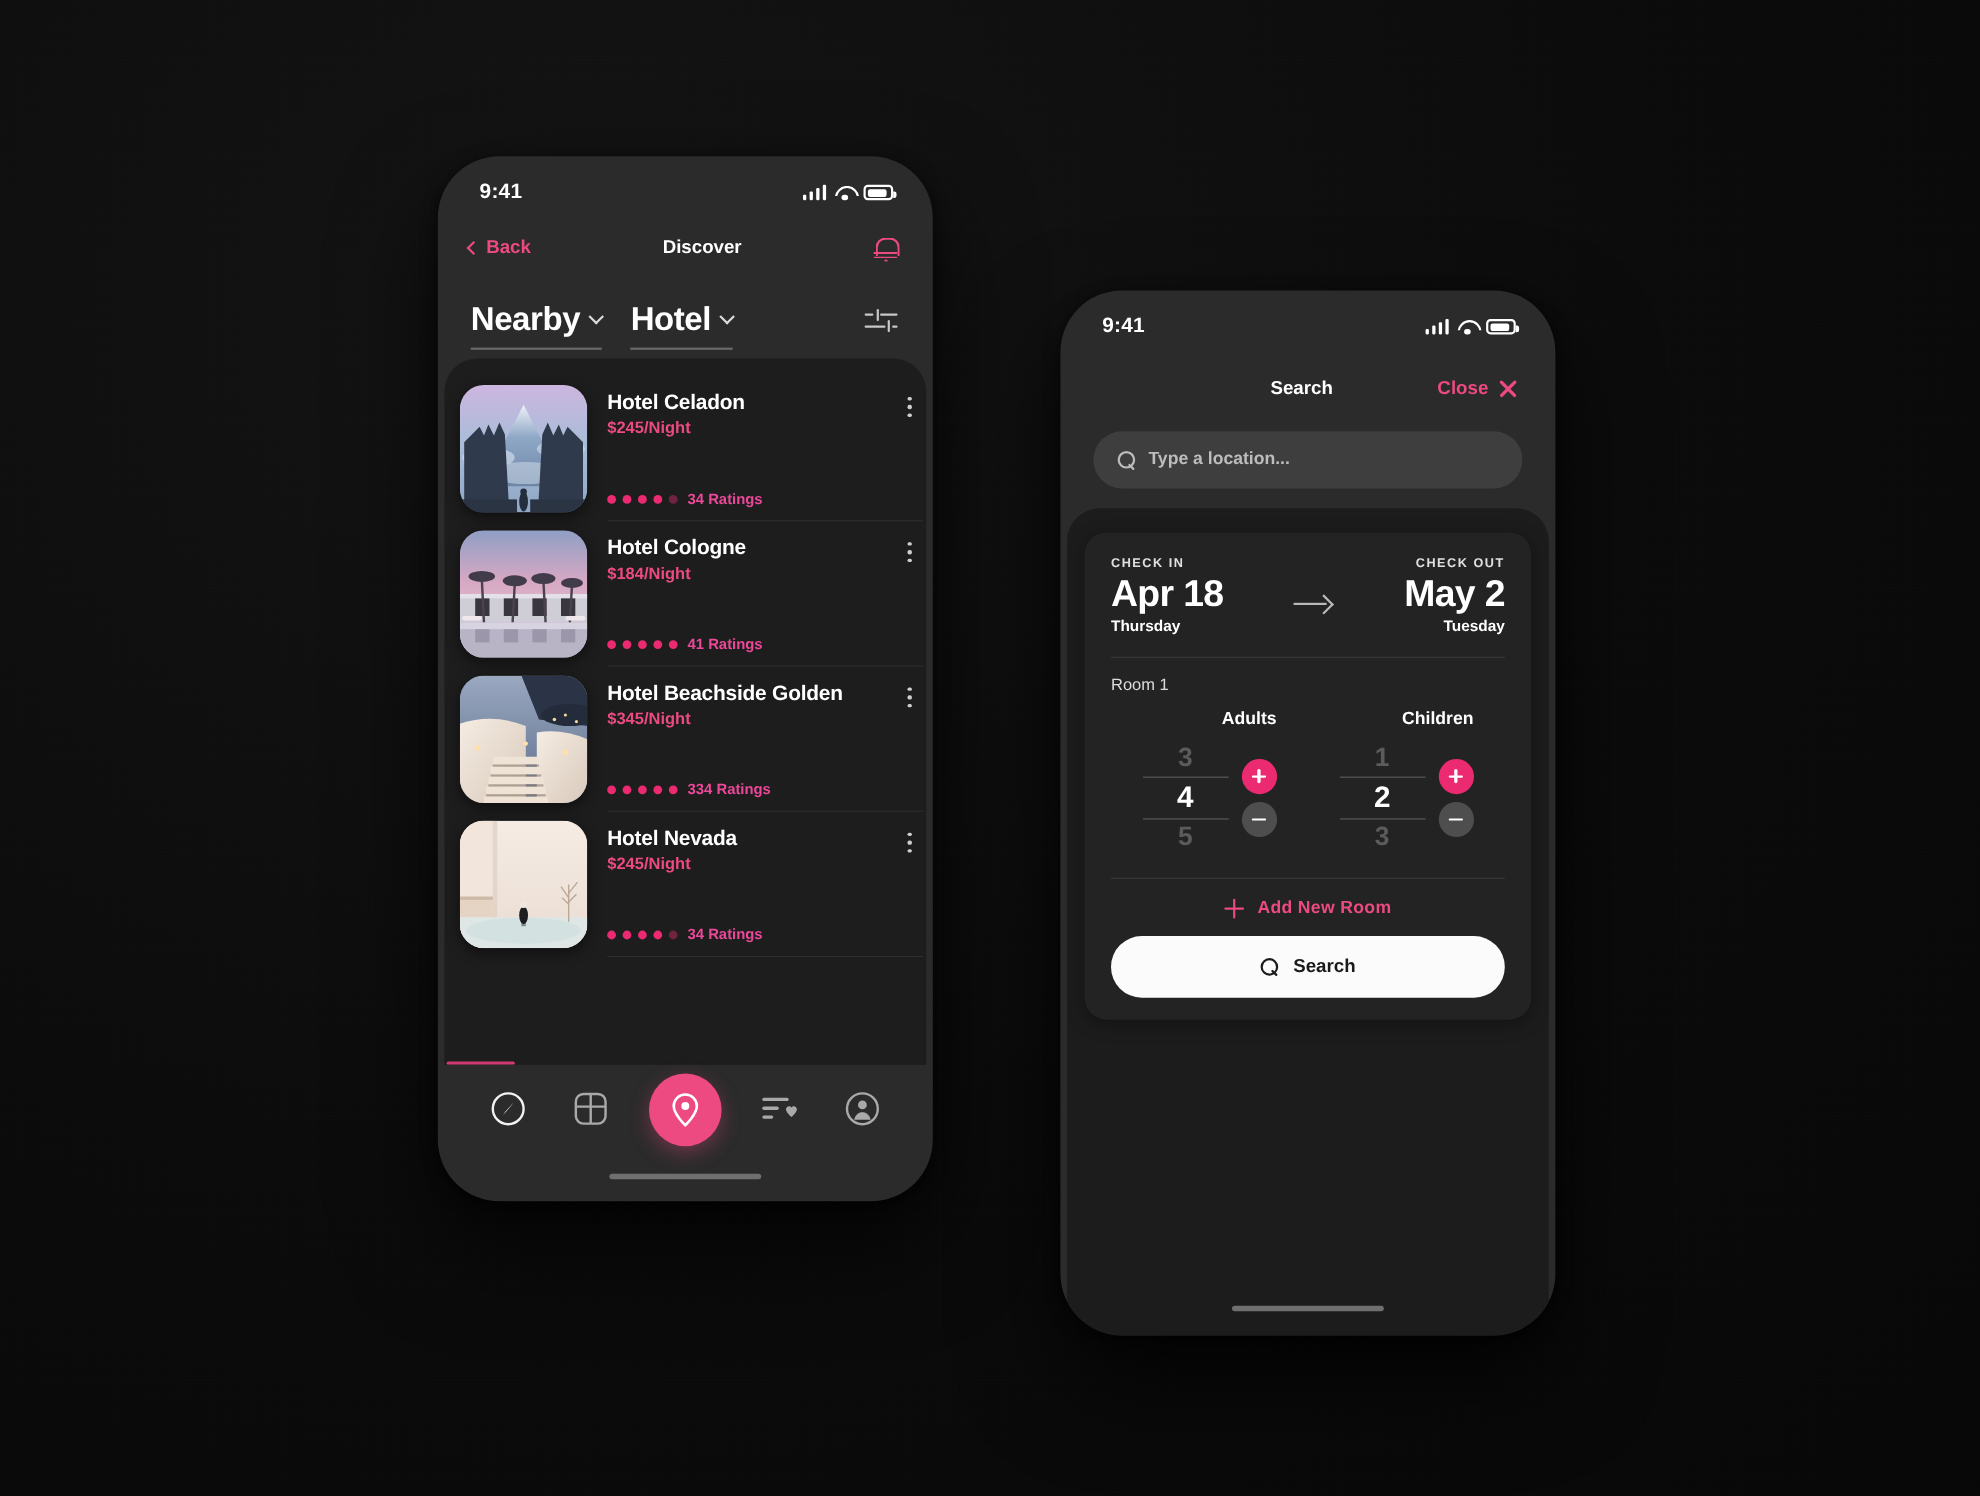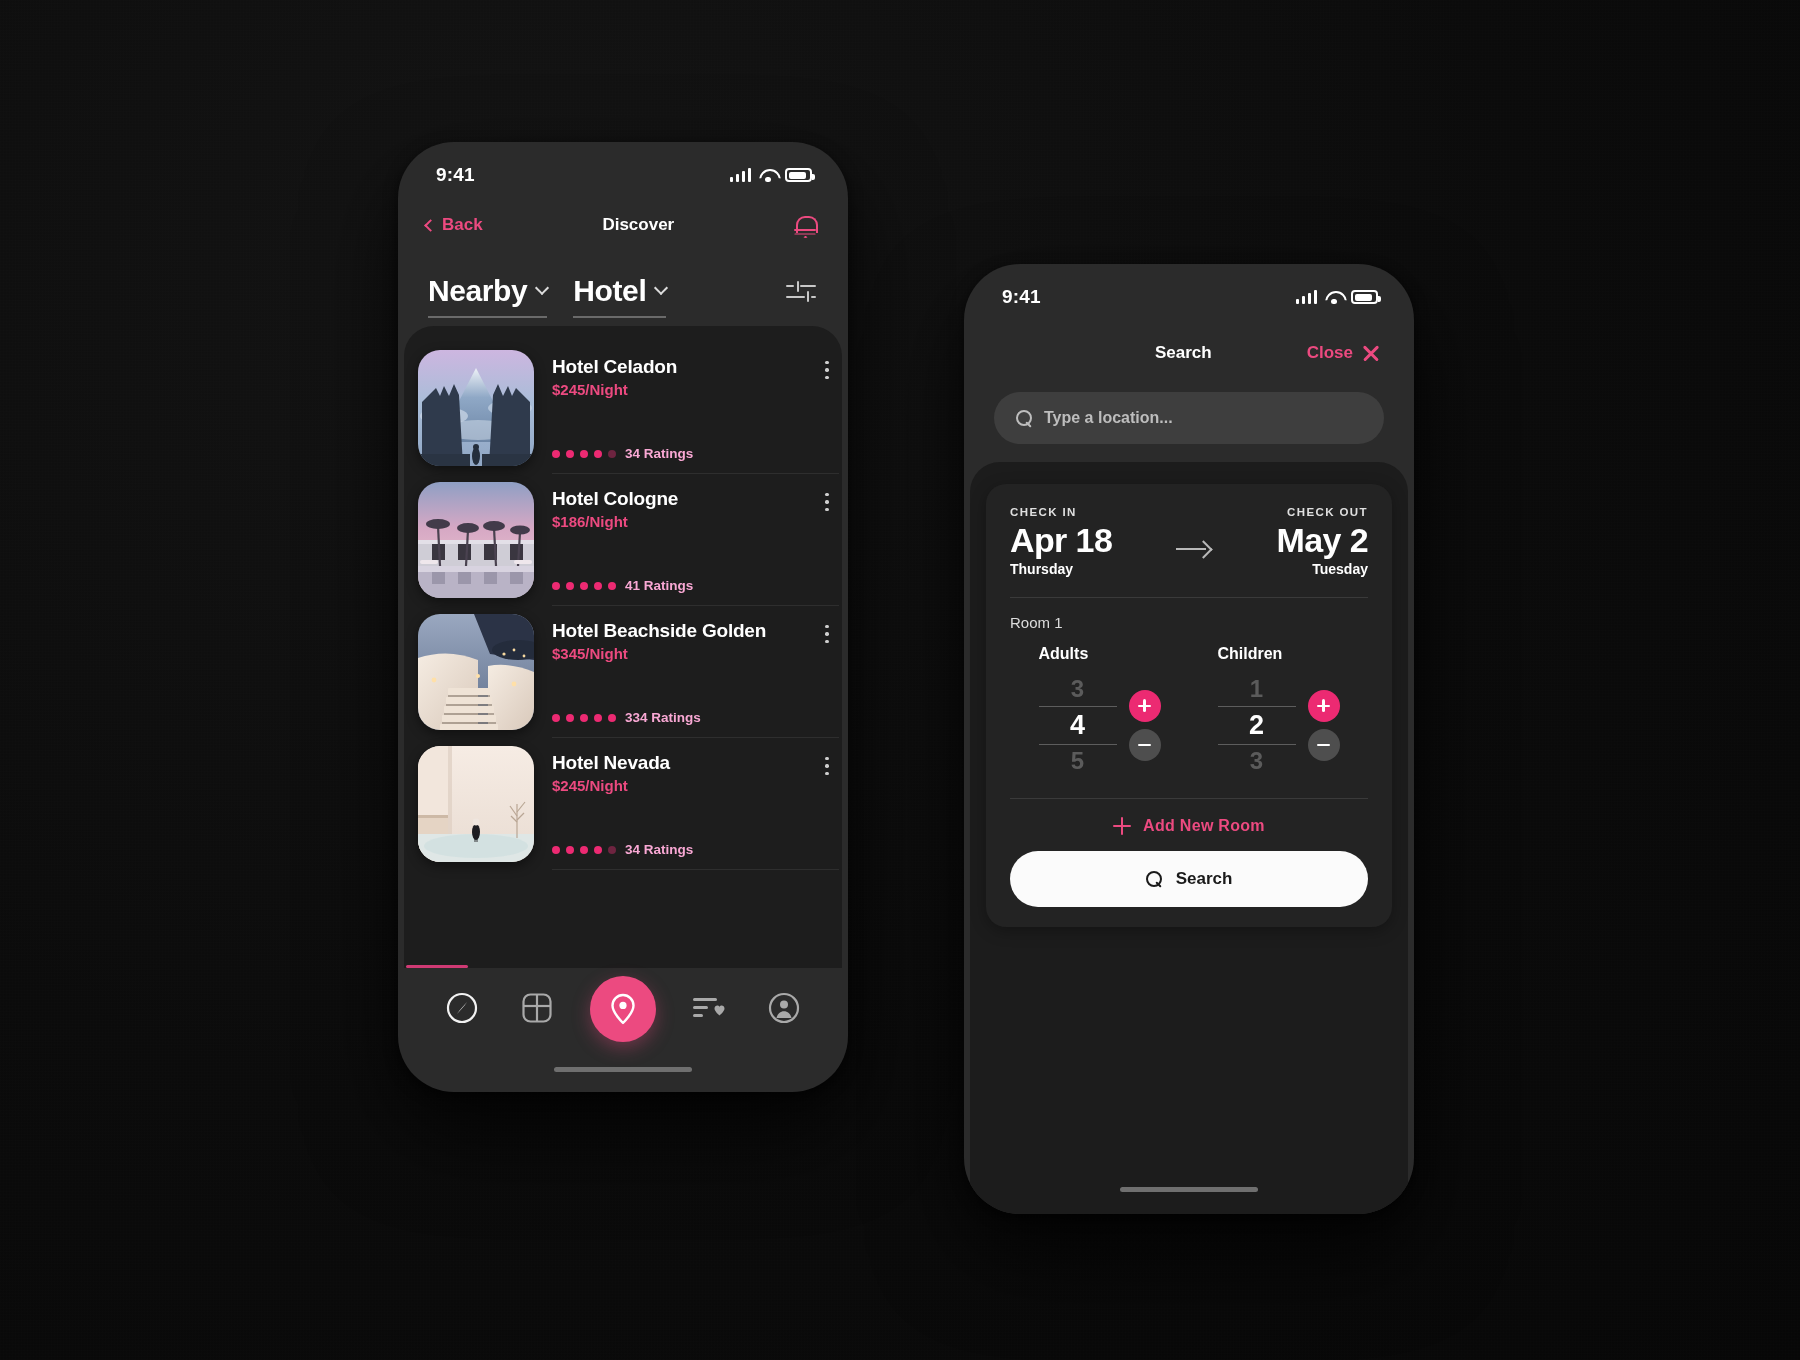--- a/index.html
+++ b/index.html
@@ -125,21 +125,21 @@
   .hotel-row:last-child .hinfo { border-bottom: none; }
   .hinfo .top { display:flex; align-items:flex-start; justify-content:space-between; gap:8px; }
   .hname { color:#fff; font-size:19px; font-weight:700; line-height:1.18; letter-spacing:-.2px; }
   .hprice { color:#ec4a80; font-size:15px; font-weight:700; margin-top:3px; }
   .kebab { width:4px; display:flex; flex-direction:column; gap:4px; align-items:center; padding-top:5px; cursor:pointer; flex:0 0 4px; margin-right:10px;}
   .kebab i { width:3.4px; height:3.4px; border-radius:50%; background:#cfcfcf; display:block; }
   .rate { display:flex; align-items:center; gap:9px; margin-top:auto; }
   .dots { display:flex; gap:6px; }
   .dots i { width:8px; height:8px; border-radius:50%; background:#ec2a72; display:block; }
   .dots i.off { background:#6e2440; }
-  .rtxt { color:#f9a8d4; font-size:13.5px; font-weight:700; }
+  .rtxt { color:#ec4899; font-size:13.5px; font-weight:700; }
 
   .scroll-ind { position:absolute; left:2px; bottom:0px; width:62px; height:3px; background:#cf3a74; border-radius:2px; }
 
   
   .tabbar {
     flex: 0 0 124px; height:124px;
     display:flex; align-items:flex-start; justify-content:space-around;
     padding: 18px 26px 0 26px;
     position: relative;
   }
@@ -184,21 +184,21 @@
   .dbig { color:#fff; font-size:34px; font-weight:700; line-height:1.18; letter-spacing:-.6px; margin-top:2px;}
   .dsub { color:#fff; font-size:14px; font-weight:700; margin-top:1px;}
   .arrow { width:36px; height:20px; position:relative; flex:0 0 36px; margin-top: 14px;}
   .arrow::before { content:""; position:absolute; left:0; top:9px; width:30px; height:2px; background:#b9b9b9; }
   .arrow::after { content:""; position:absolute; right:2px; top:4.5px; width:11px; height:11px; border-top:2px solid #b9b9b9; border-right:2px solid #b9b9b9; transform: rotate(45deg); }
 
   .divider { height:1px; background:#3a3a3a; margin: 20px 0 0 0; }
   .roomlbl { color:#dddddd; font-size:15px; font-weight:400; margin-top: 16px; }
 
   .counters { display:flex; justify-content:space-around; margin-top: 14px; }
-  .cgroup { display:flex; flex-direction:column; align-items:flex-start; }
+  .cgroup { display:flex; flex-direction:column; align-items:flex-end; }
   .cname { color:#fff; font-size:16px; font-weight:700; margin-bottom: 10px; }
   .crow { display:flex; align-items:center; gap:12px; }
   .picker { width:78px; display:flex; flex-direction:column; align-items:center; }
   .pv { font-size:24px; font-weight:700; color:#5b5b5b; line-height:1.35; cursor:pointer;}
   .pv.sel { color:#fff; font-size:27px; }
   .pline { width:78px; height:1.6px; background:#5d5d5d; }
   .btns { display:flex; flex-direction:column; gap:7px; }
   .rbtn { width:32px; height:32px; border-radius:50%; display:flex; align-items:center; justify-content:center; cursor:pointer; position:relative;}
   .rbtn.plus { background:#ec2a72; }
   .rbtn.minus { background:#4e4e4e; }
@@ -372,21 +372,21 @@
             <g fill="#efe7ec">
                 <rect x="2" y="78" width="18" height="4" rx="2"></rect>
                 <rect x="96" y="78" width="18" height="4" rx="2"></rect>
               </g>
           </svg>
         </div>
         <div class="hinfo">
           <div class="top">
             <div>
               <div class="hname">Hotel Cologne</div>
-              <div class="hprice">$186/Night</div>
+              <div class="hprice">$184/Night</div>
             </div>
             <div class="kebab">
                 <i></i>
                 <i></i>
                 <i></i>
               </div>
           </div>
           <div class="rate">
             <div class="dots">
                 <i></i>

